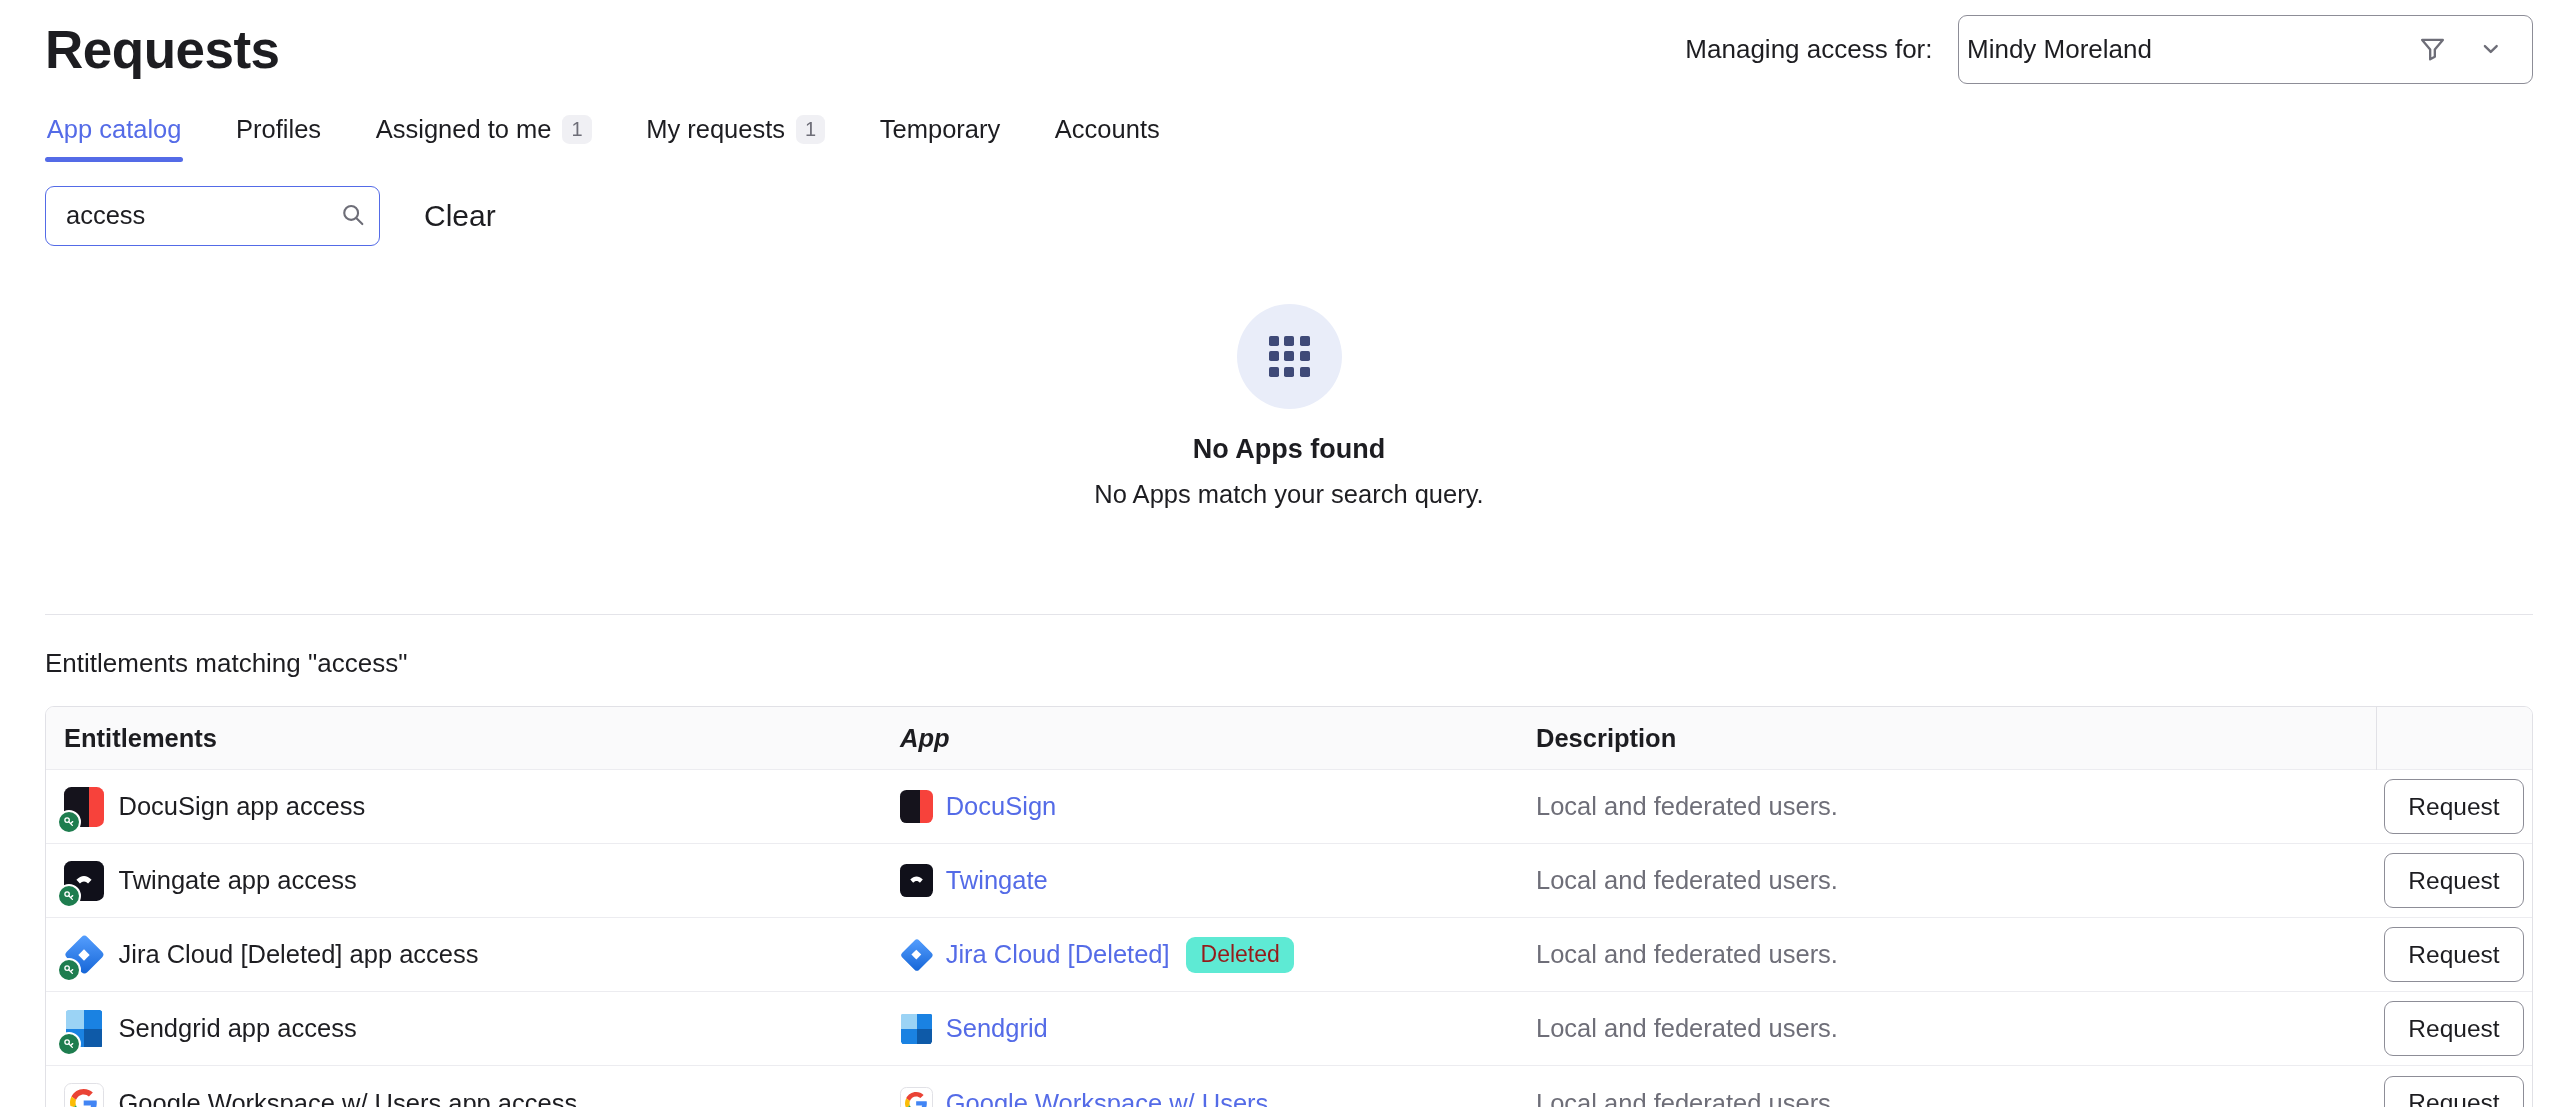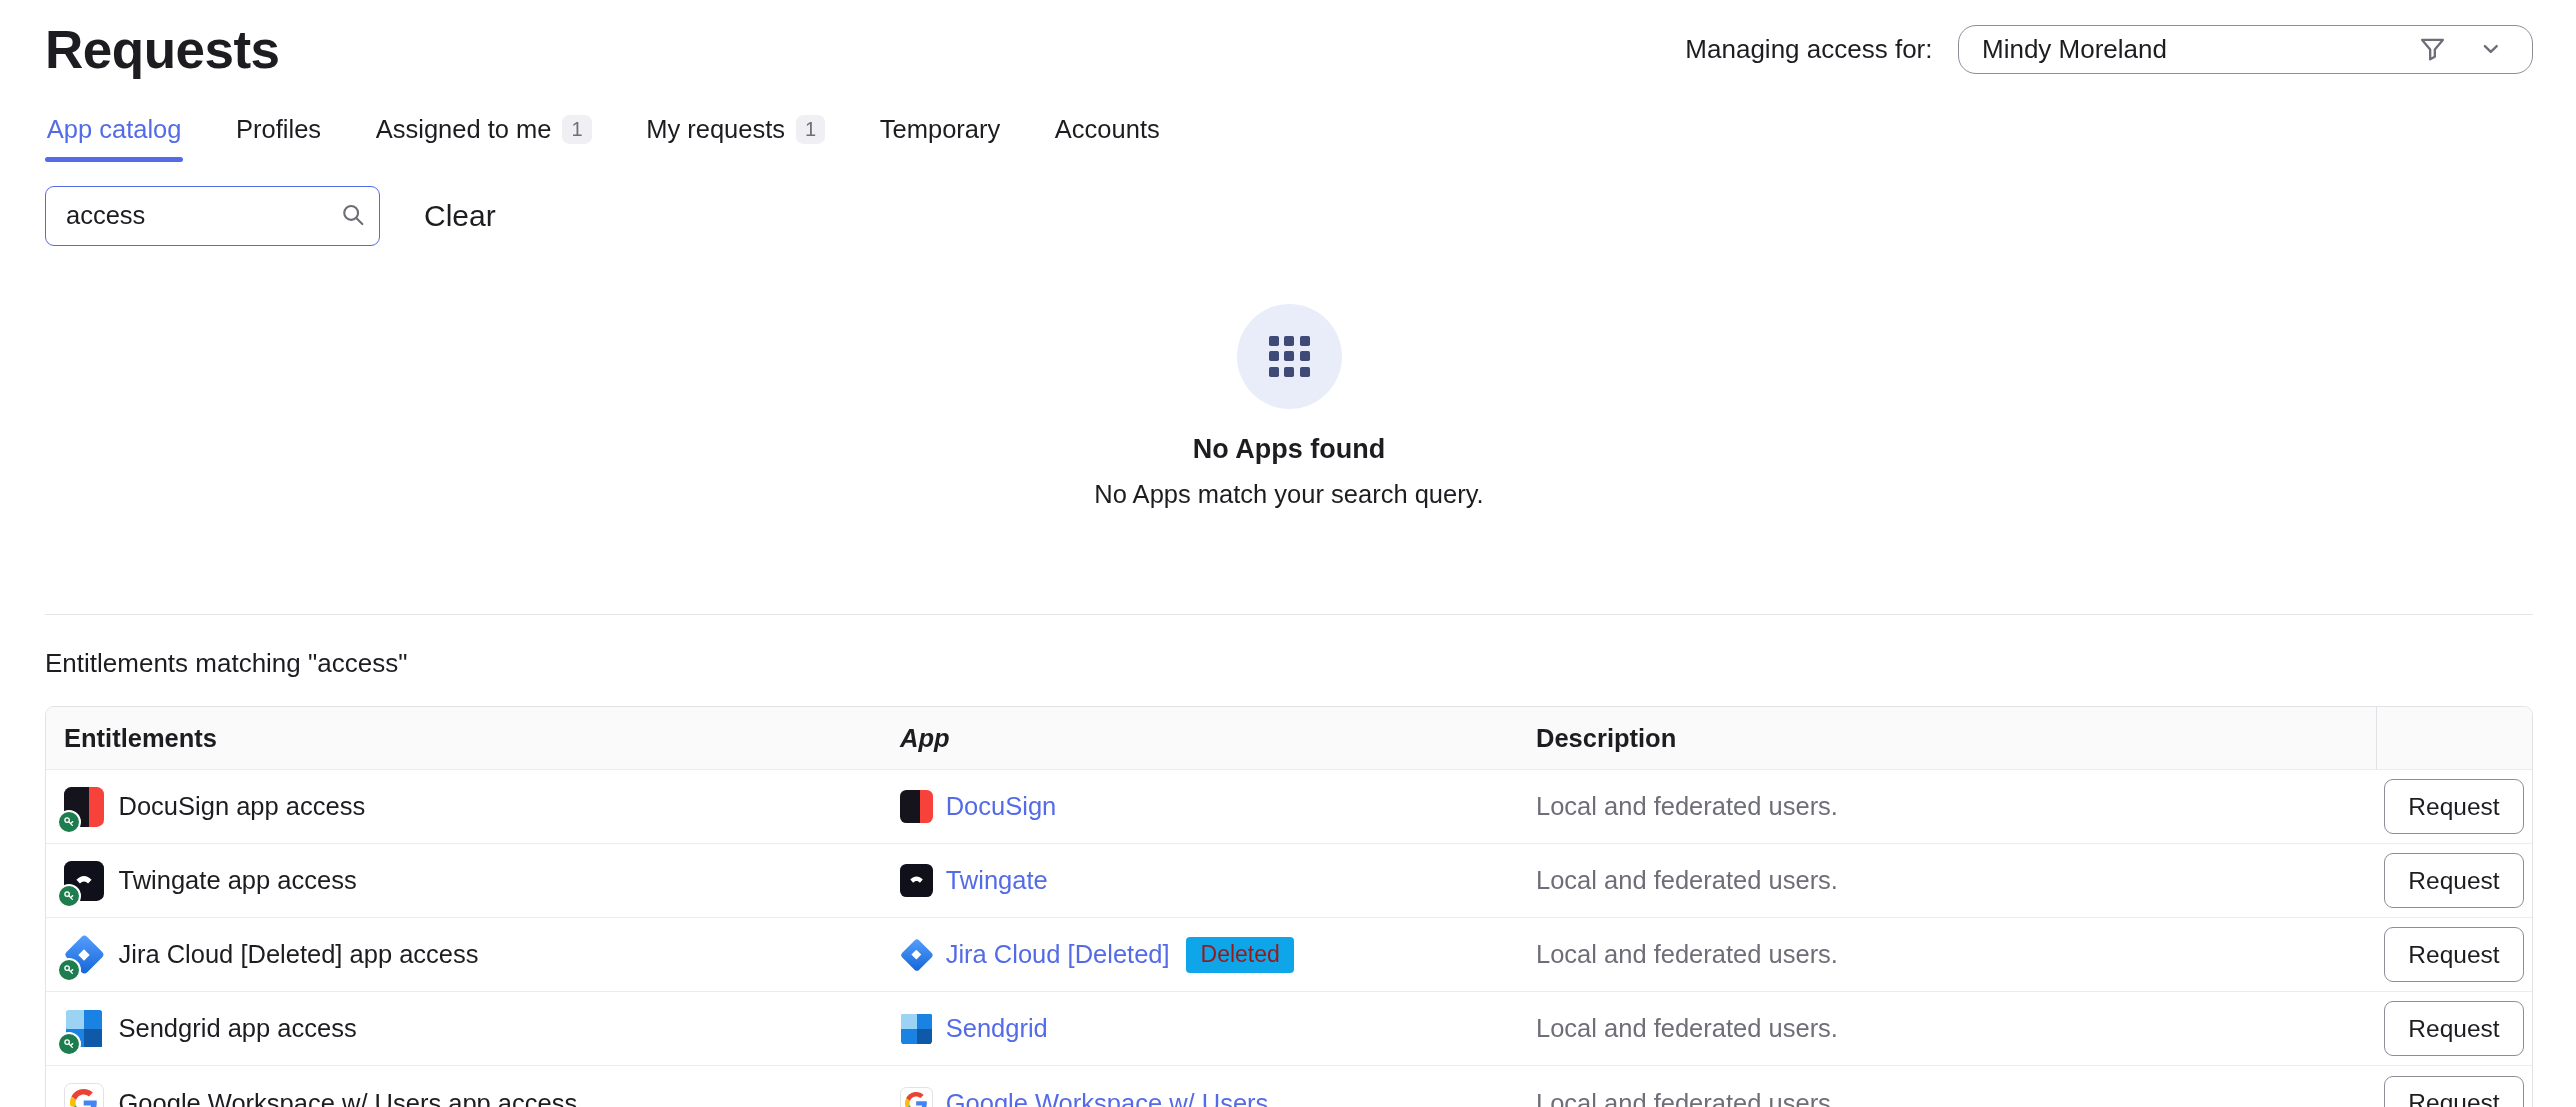--- a/index.html
+++ b/index.html
@@ -5,22 +5,22 @@
   * { margin:0; padding:0; box-sizing:border-box; }
   html,body { width:2576px; height:1107px; overflow:hidden; background:#fff;
     font-family:"Liberation Sans", sans-serif; color:#1d1d21; }
   .page { padding:12.7px 43px 0 45px; }
 
   
   .topbar { display:flex; justify-content:space-between; align-items:center; height:73px;gap:14px; }
   .page-title { font-size:53px; font-weight:700; letter-spacing:-0.5px; }
   .manage { display:flex; align-items:center; gap:25.5px; }
   .manage-label { font-size:26px; font-weight:500; }
-  .user-select { position:relative; width:575px; height:49px; border:0.9px solid #8d8d97;
-    border-radius:18px; display:flex; align-items:center; padding:0 109px 0 23px;
+  .user-select { position:relative; width:575px; height:69px; border:0.9px solid #8d8d97;
+    border-radius:9px; display:flex; align-items:center; padding:0 109px 0 8px;
     background:#fff; cursor:pointer; }
   .user-select .value { font-size:26px; }
   .sel-ico { position:absolute; top:50%; transform:translateY(-50%); display:grid; place-items:center; }
   .funnel { right:84px; width:31px; }
   .caret  { right:29px; width:23.6px; }
 
   
   .tabs { display:flex; gap:51px; margin-top:25.5px; height:51px; align-items:flex-start; }
   .tab { position:relative; font-size:25.5px; padding:3.6px 1.8px 18px; cursor:pointer;
     display:flex; align-items:center; }
@@ -68,22 +68,22 @@
   th.c-ent { width:836px; }
   th.c-app { width:636px;font-style:italic; }
   td { height:74px; border-top:0.9px solid #ececf0; font-size:25.5px; padding-left:18px; }
   .cellflex { display:flex; align-items:center; }
   .c-desc { color:#6e6e78; }
   .c-act-cell { text-align:center; padding:0 7.3px; }
   .req { height:55px; padding:0 23.6px; background:#fff; border:0.9px solid #8d8d97; border-radius:9px;
     font-size:24.5px; font-weight:500; color:#1d1d21; cursor:pointer;
     font-family:"Liberation Sans", sans-serif; }
   .applink { color:#546be7; text-decoration:none; cursor:pointer; }
-  .del-badge { margin-left:16.4px; background:#0ea5e9; color:#951b1b; font-size:23px;
-    padding:6.4px 14.5px; border-radius:4px; line-height:1; }
+  .del-badge { margin-left:16.4px; background:#5eead4; color:#951b1b; font-size:23px;
+    padding:6.4px 14.5px; border-radius:9px; line-height:1; }
 
   
   .appicon { position:relative; width:40px; height:40px; border-radius:7.3px; flex-shrink:0;
     margin-right:14.5px; overflow:visible; }
   .appicon.sm { width:33px; height:33px; border-radius:6.4px; margin-right:12.7px; }
   .logo { position:absolute; inset:0; border-radius:inherit; overflow:hidden; }
   .ic-docusign .logo { background:linear-gradient(90deg,#15131c 0 62%, #f7423b 62% 100%); }
   .ic-twingate .logo { background:#10101a; display:grid; place-items:center; }
   .ic-twingate .logo svg { width:70%; }
   .ic-jira .logo { background:#fff; }

